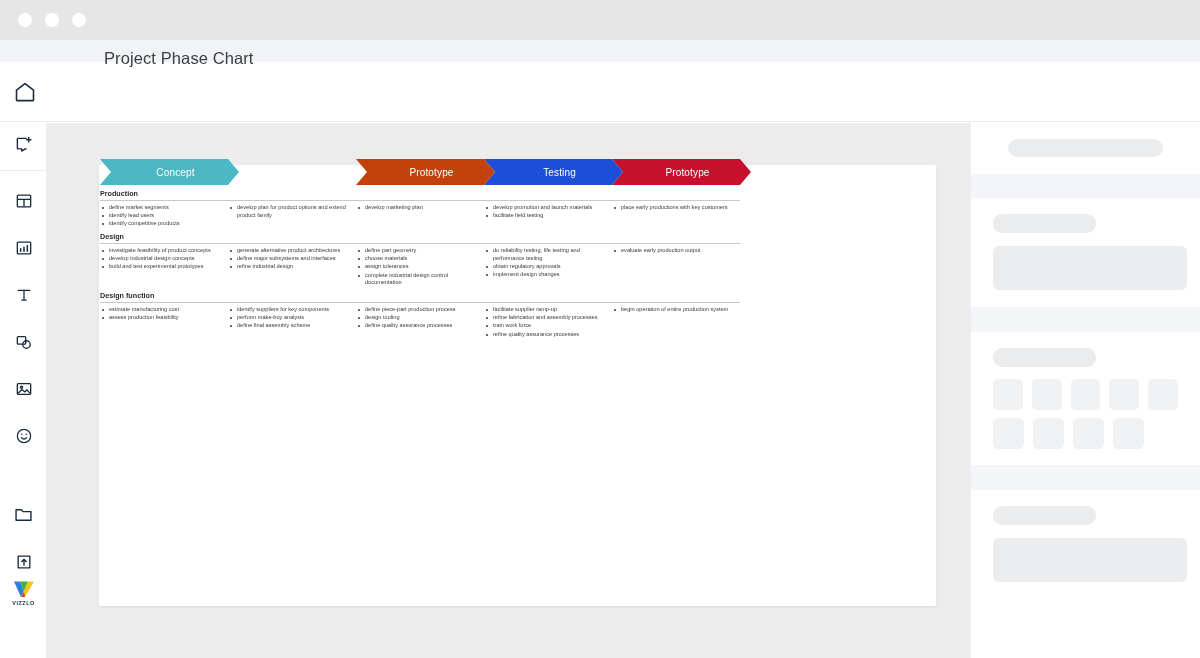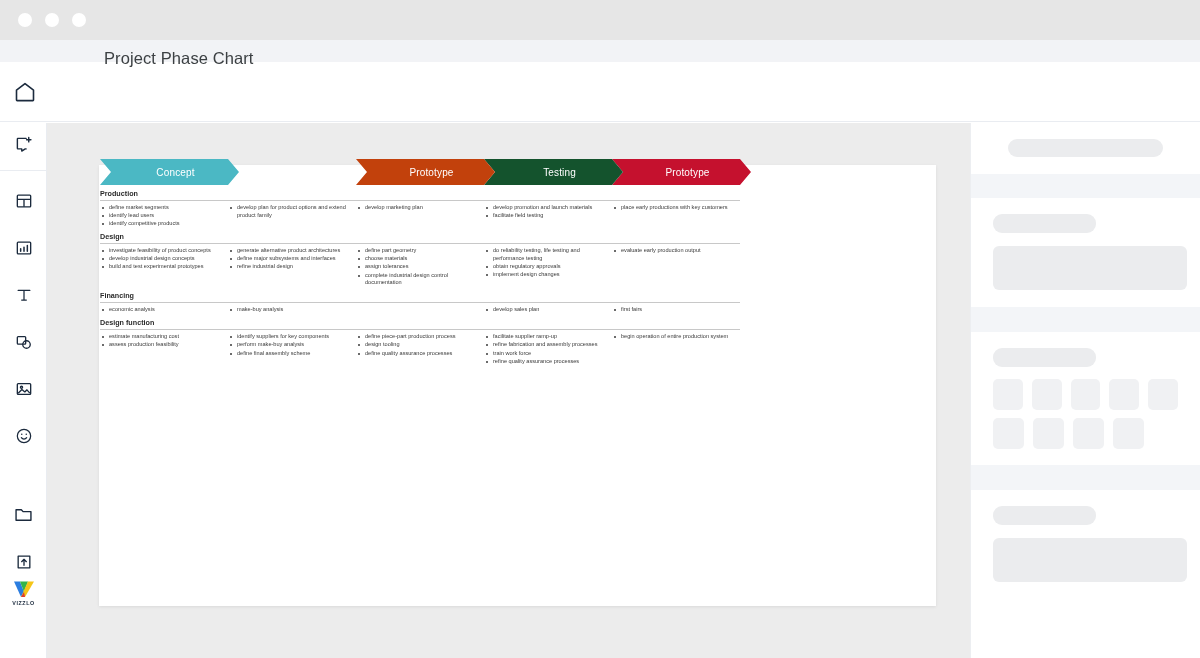--- a/index.html
+++ b/index.html
@@ -287,21 +287,21 @@
 <div class="chart-title">Project Phase Chart</div>
 
 <div class="phase-chart">
   <div class="arrow-row" id="arrowRow">
       <div class="arrow" style="left: 0px; width: 139px; background: rgb(75, 184, 196); clip-path: polygon(0px 0px, calc(100% - 11px) 0px, 100% 50%, calc(100% - 11px) 100%, 0px 100%, 11px 50%); z-index: 5;">
         <span>Concept</span>
       </div>
       <div class="arrow" style="left: 256px; width: 139px; background: #c2410c; clip-path: polygon(0px 0px, calc(100% - 11px) 0px, 100% 50%, calc(100% - 11px) 100%, 0px 100%, 11px 50%); z-index: 3;">
         <span>Prototype</span>
       </div>
-      <div class="arrow" style="left: 384px; width: 139px; background: #14532d; clip-path: polygon(0px 0px, calc(100% - 11px) 0px, 100% 50%, calc(100% - 11px) 100%, 0px 100%, 11px 50%); z-index: 2;">
+      <div class="arrow" style="left: 384px; width: 139px; background: #1d4ed8; clip-path: polygon(0px 0px, calc(100% - 11px) 0px, 100% 50%, calc(100% - 11px) 100%, 0px 100%, 11px 50%); z-index: 2;">
         <span>Testing</span>
       </div>
       <div class="arrow" style="left: 512px; width: 139px; background: rgb(197, 17, 46); clip-path: polygon(0px 0px, calc(100% - 11px) 0px, 100% 50%, calc(100% - 11px) 100%, 0px 100%, 11px 50%); z-index: 1;">
         <span>Prototype</span>
       </div>
     </div>
   <div id="sections">
       <div class="section">
         <div class="section-title">Production</div>
         <div class="section-rule"></div>
@@ -350,39 +350,20 @@
             <div class="bullet-li">do reliability testing, life testing and performance testing</div>
             <div class="bullet-li">obtain regulatory approvals</div>
             <div class="bullet-li">implement design changes</div>
           </div>
           <div class="col" style="width: 128px;">
             <div class="bullet-li">evaluate early production output</div>
           </div>
         </div>
       </div>
       <div class="section">
-        <div class="section-title">Financing</div>
-        <div class="section-rule"></div>
-        <div class="cols">
-          <div class="col" style="width: 128px;">
-            <div class="bullet-li">economic analysis</div>
-          </div>
-          <div class="col" style="width: 128px;">
-            <div class="bullet-li">make-buy analysis</div>
-          </div>
-          <div class="col" style="width: 128px;"></div>
-          <div class="col" style="width: 128px;">
-            <div class="bullet-li">develop sales plan</div>
-          </div>
-          <div class="col" style="width: 128px;">
-            <div class="bullet-li">first fairs</div>
-          </div>
-        </div>
-      </div>
-      <div class="section">
         <div class="section-title">Design function</div>
         <div class="section-rule"></div>
         <div class="cols">
           <div class="col" style="width: 128px;">
             <div class="bullet-li">estimate manufacturing cost</div>
             <div class="bullet-li">assess production feasibility</div>
           </div>
           <div class="col" style="width: 128px;">
             <div class="bullet-li">identify suppliers for key components</div>
             <div class="bullet-li">perform make-buy analysis</div>

